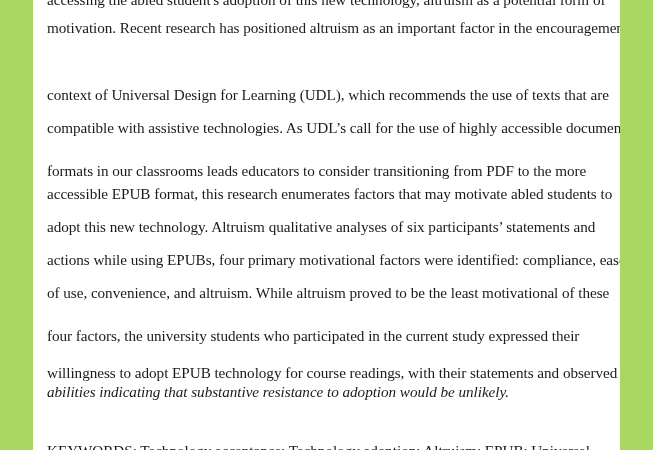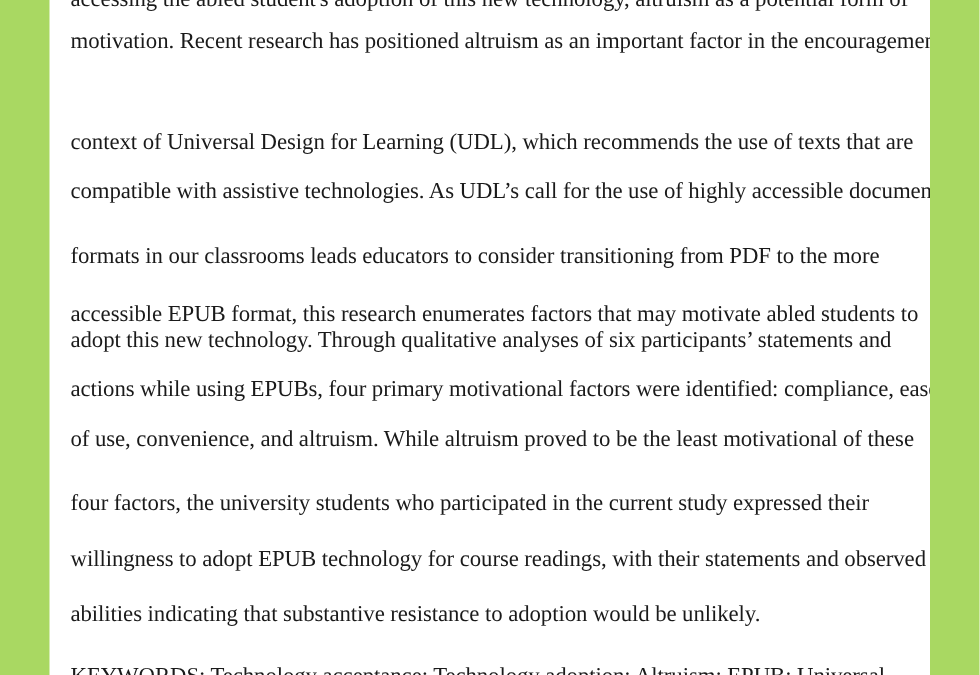--- a/index.html
+++ b/index.html
@@ -22,21 +22,21 @@
   </style>
 </head>
 <body>
 
 <div class="page">
   <div class="line" style="top:-9px;">accessing the abled student's adoption of this new technology, altruism as a potential form of</div>
   <div class="line" style="top:19px;">motivation. Recent research has positioned altruism as an important factor in the encouragement</div>
   <div class="line" style="top:86px;">context of Universal Design for Learning (UDL), which recommends the use of texts that are</div>
   <div class="line" style="top:119px;">compatible with assistive technologies. As UDL’s call for the use of highly accessible document</div>
   <div class="line" style="top:162px;">formats in our classrooms leads educators to consider transitioning from PDF to the more</div>
-  <div class="line" style="top:201px;text-align:center;">accessible EPUB format, this research enumerates factors that may motivate abled students to</div>
-  <div class="line" style="top:218px;">adopt this new technology. Through qualitative analyses of six participants’ statements and</div>
+  <div class="line" style="top:185px;text-align:center;">accessible EPUB format, this research enumerates factors that may motivate abled students to</div>
+  <div class="line" style="top:218px;">adopt this new technology. Altruism qualitative analyses of six participants’ statements and</div>
   <div class="line" style="top:251px;">actions while using EPUBs, four primary motivational factors were identified: compliance, ease</div>
   <div class="line" style="top:284px;">of use, convenience, and altruism. While altruism proved to be the least motivational of these</div>
   <div class="line" style="top:327px;">four factors, the university students who participated in the current study expressed their</div>
   <div class="line" style="top:364px;">willingness to adopt EPUB technology for course readings, with their statements and observed</div>
-  <div class="line" style="top:401px;">abilities indicating that substantive resistance to adoption would be unlikely.</div>
+  <div class="line" style="top:383px;font-style:italic;">abilities indicating that substantive resistance to adoption would be unlikely.</div>
   <div class="line" style="top:442px;">KEYWORDS: Technology acceptance; Technology adoption; Altruism; EPUB; Universal</div>
 </div>
 
 </body></html>

